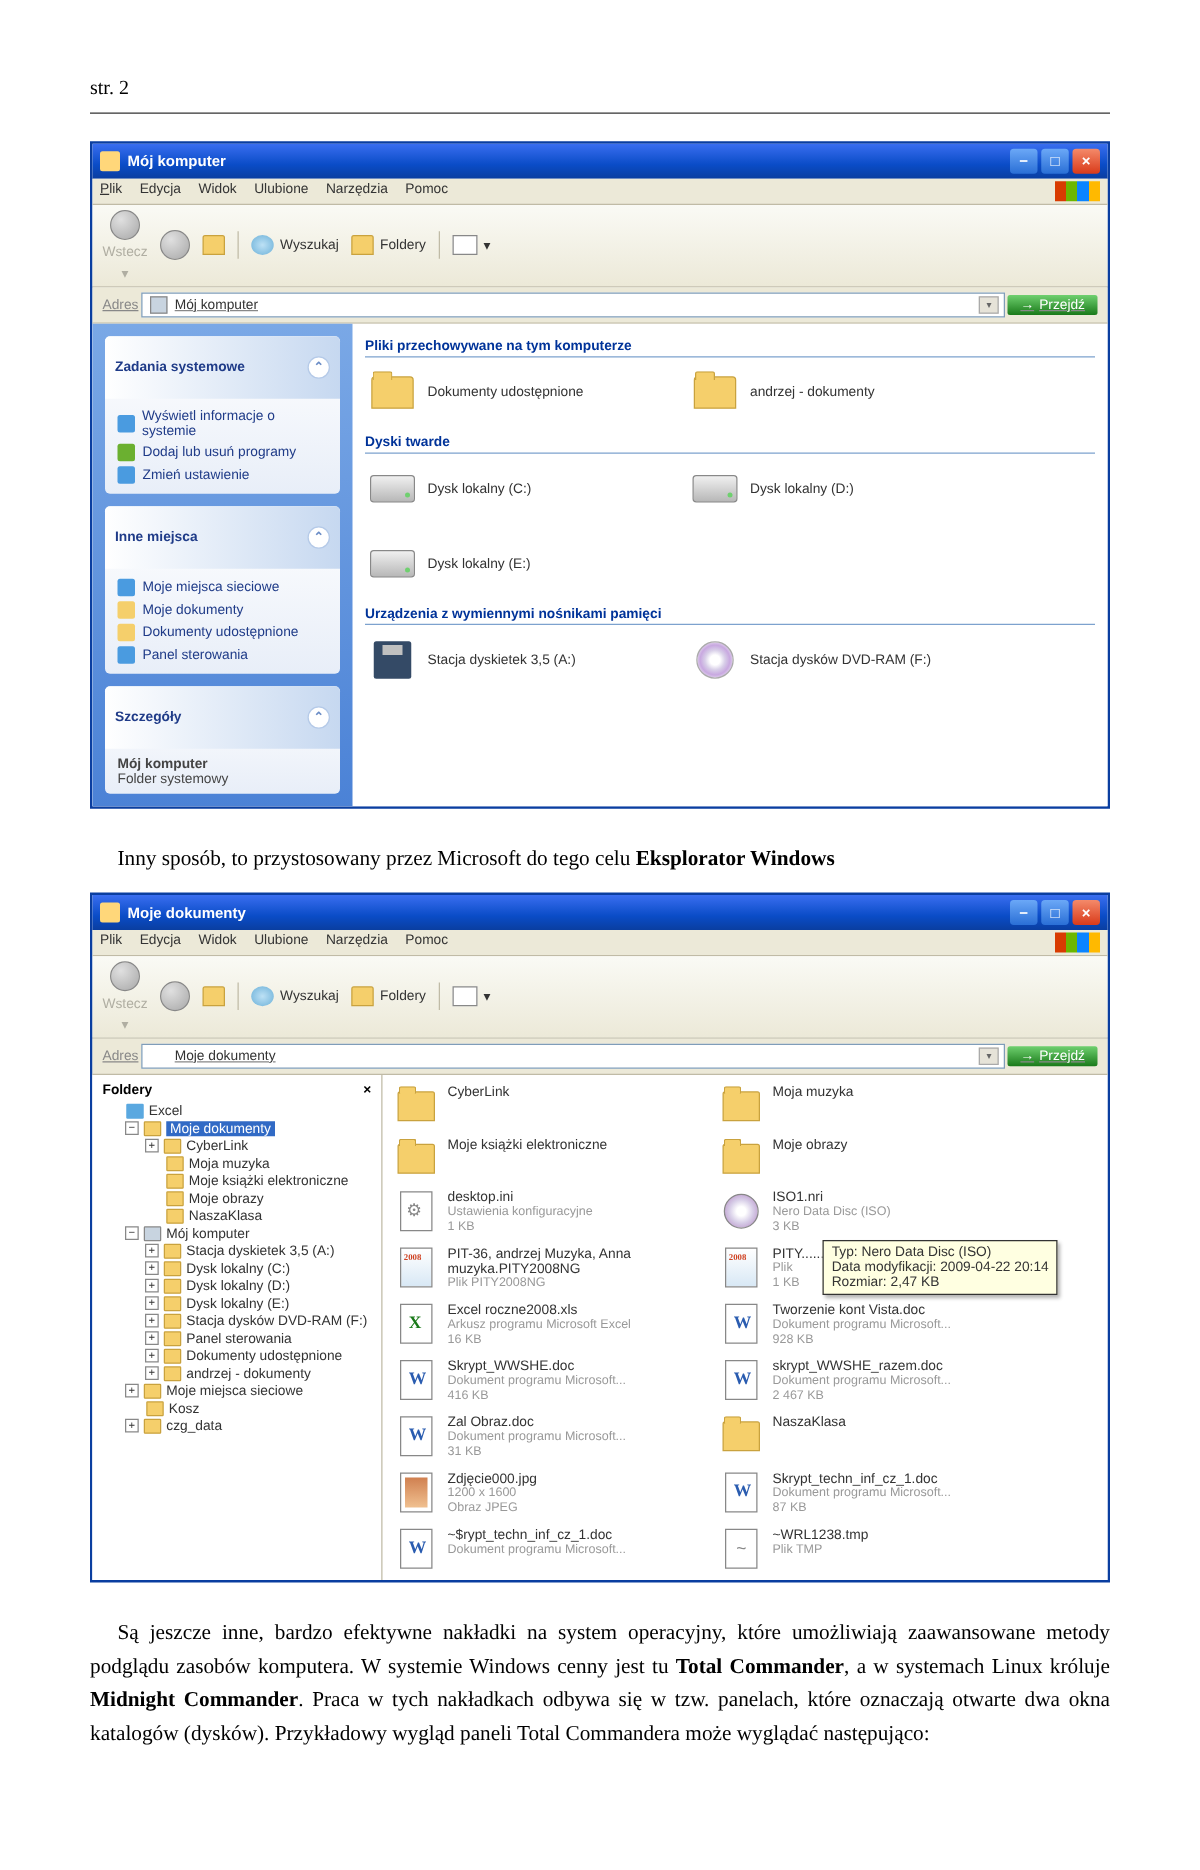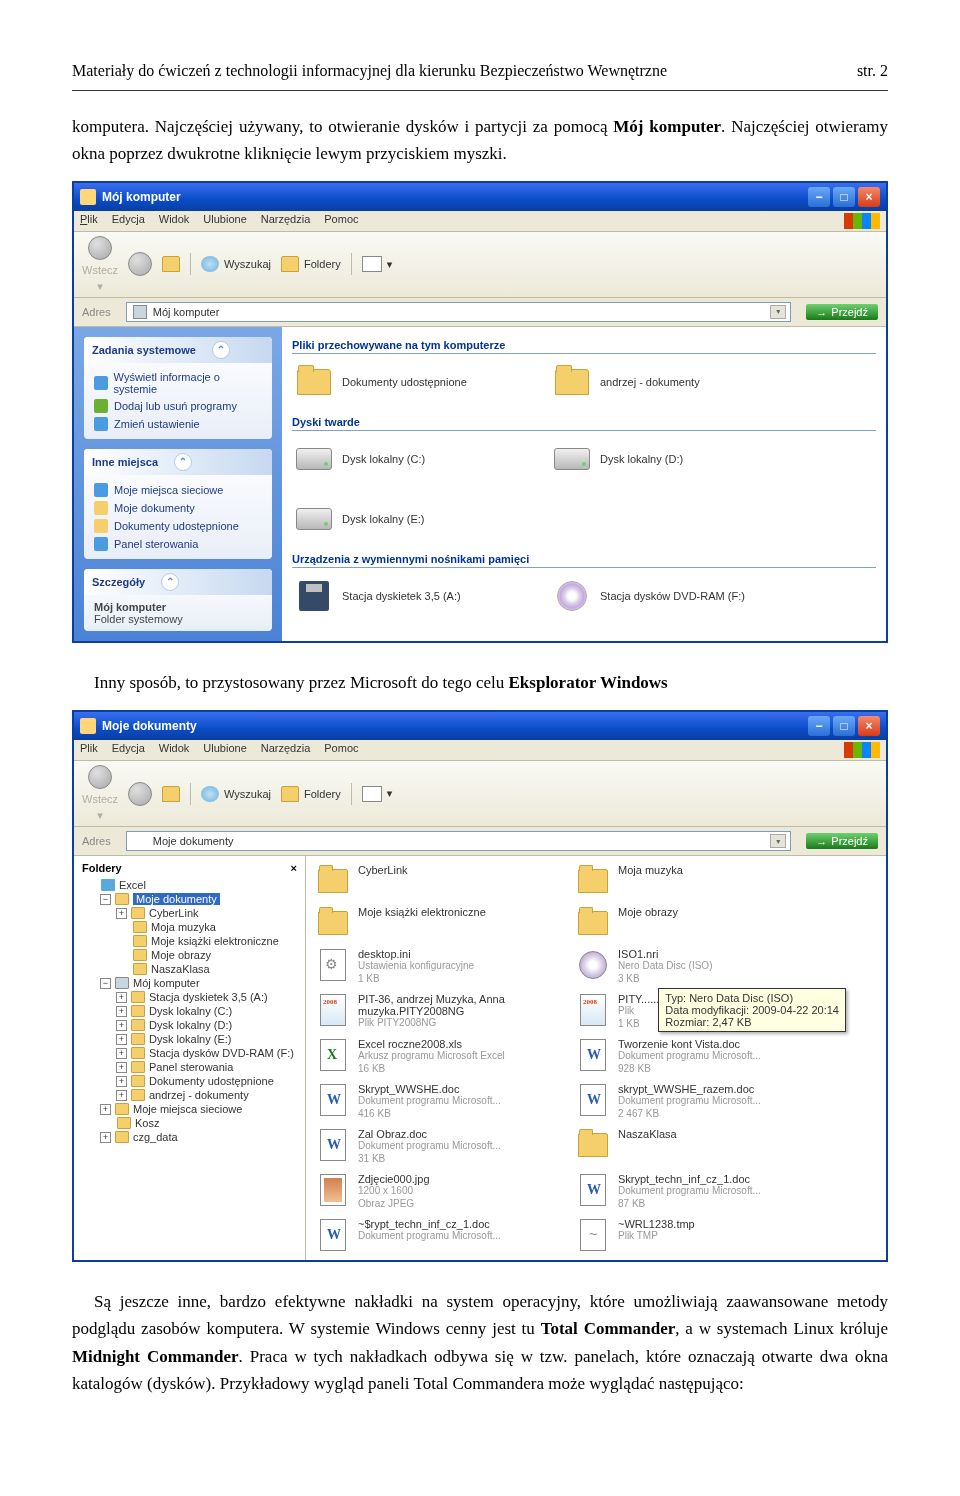--- a/index.html
+++ b/index.html
@@ -23,29 +23,29 @@
   .xp-toolbar { background: linear-gradient(#fafaf5,#ece9d8); padding: 4px 8px; display: flex; align-items: center; gap: 10px; font: 11px Tahoma, sans-serif; color: #555; border-bottom: 1px solid #c0bba6; }
   .tb-nav { color: #b0aea2; display: flex; align-items: center; gap: 4px; flex-direction: column; }
   .tb-nav .navico { width: 24px; height: 24px; border-radius: 50%; background: radial-gradient(circle at 35% 30%,#6fd06f,#1a7a1a); border: 1px solid #0e610e; display: inline-block; }
   .tb-nav .navico.gray { background: radial-gradient(circle at 35% 30%,#e0e0e0,#a8a8a8); border-color: #888; }
   .tb-sep { width: 1px; height: 22px; background: #c0bba6; }
   .tb-item { display: flex; align-items: center; gap: 5px; color: #333; }
   .yico { width: 18px; height: 16px; background: #f5cf6b; border-radius: 2px 2px 0 0; display: inline-block; border: 1px solid #c9a23e; }
   .sico { width: 18px; height: 16px; border-radius: 50%; background: radial-gradient(#bde1f5,#6bb0d8); display: inline-block; }
   .viewico { width: 20px; height: 16px; background: #fff; border: 1px solid #888; display: inline-block; }
 
-  .xp-address { background: #ece9d8; padding: 4px 8px; display: flex; align-items: center; gap: 15px; font: 11px Tahoma, sans-serif; border-bottom: 1px solid #c0bba6; color: #888; }
+  .xp-address { background: #ece9d8; padding: 4px 8px; display: flex; align-items: center; gap: 2px; font: 11px Tahoma, sans-serif; border-bottom: 1px solid #c0bba6; color: #888; text-decoration: underline; }
   .xp-address .addr-box { background: #fff; border: 1px solid #7f9db9; flex: 1; padding: 2px 6px; display: flex; align-items: center; gap: 6px; color: #333; }
   .go-btn { background: linear-gradient(#6fd06f,#1a7a1a); color: #fff; padding: 2px 10px; border-radius: 2px; display: flex; align-items: center; gap: 4px; }
 
   .xp-body { background: #fff; font: 11px Tahoma, sans-serif; display: flex; }
 
   .xp-sidebar { width: 208px; background: linear-gradient(#7aa8e6,#4b82d6); padding: 10px; display: flex; flex-direction: column; gap: 10px; }
   .xp-panel { background: linear-gradient(#fff,#e8eef8); border-radius: 4px; overflow: hidden; }
-  .xp-panel-head { background: linear-gradient(90deg,#fff 0%,#c6d8f0 100%); color: #1f3b88; font-weight: bold; padding: 4px 8px; display: flex; align-items: center; gap: 16px; }
+  .xp-panel-head { background: linear-gradient(90deg,#fff 0%,#c6d8f0 100%); color: #1f3b88; font-weight: bold; padding: 16px 8px; display: flex; justify-content: space-between; align-items: center; }
   .collapse-btn { width: 18px; height: 18px; border-radius: 50%; background: #fff; border: 1px solid #b5cae8; display: inline-flex; align-items: center; justify-content: center; color: #6a8cc6; font-size: 10px; }
   .xp-panel-body { padding: 6px 10px; }
   .xp-panel-body .line { display: flex; align-items: center; gap: 6px; color: #1f3b88; padding: 2px 0; cursor: pointer; }
   .bullet { width: 14px; height: 14px; border-radius: 2px; display: inline-block; }
   .b-blue { background: #4a9be0; }
   .b-green { background: #6bb030; }
   .b-folder { background: #f5cf6b; }
   .xp-panel-body .details { color: #444; font-size: 11px; }
 
   .xp-content { flex: 1; padding: 6px 10px; color: #333; overflow: hidden; }
@@ -98,27 +98,23 @@
   .tooltip { position: absolute; background: #ffffe1; border: 1px solid #333; padding: 3px 6px; font: 11px Tahoma, sans-serif; color: #333; z-index: 5; box-shadow: 2px 2px 3px rgba(0,0,0,0.3); }
   .content2-wrap { position: relative; }
   .v-dd { position:absolute; right:4px; top:50%; transform:translateY(-50%); width:16px; height:14px; background:#e6e3d8; border:1px solid #aaa; display:inline-flex; align-items:center; justify-content:center; color:#666; font-size:8px; }
 </style>
 </head>
 <body>
 
 <div class="page">
 
   <div class="page-header">
-    <span>Materiały do ćwiczeń z technologii informacyjnej dla kierunku Bezpieczeństwo Wewnętrzne</span>
     <span>str. 2</span>
   </div>
 
-  <p class="paragraph">
-    <span>komputera. Najczęściej używany, to otwieranie dysków i partycji za pomocą </span><span class="bold">Mój komputer</span><span>. Najczęściej otwieramy okna poprzez dwukrotne kliknięcie lewym przyciskiem myszki.</span>
-  </p>
 
   <div class="screenshot ss1">
     <div class="xp-titlebar">
       <span class="tb-icon"></span>
       <span>Mój komputer</span>
       <span class="t-spacer"></span>
       <span class="xp-btn">−</span>
       <span class="xp-btn">□</span>
       <span class="xp-btn close">×</span>
     </div>

